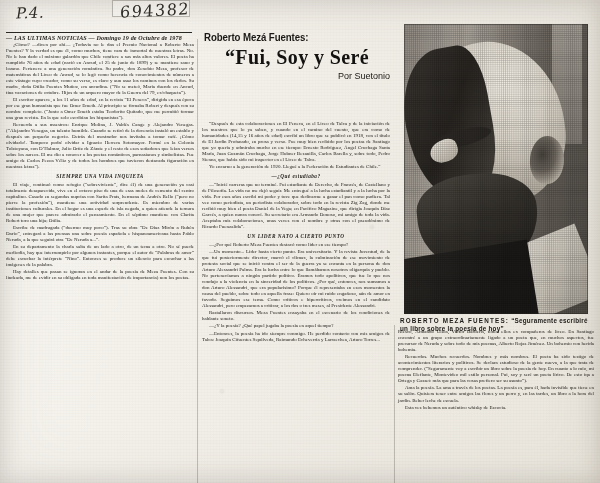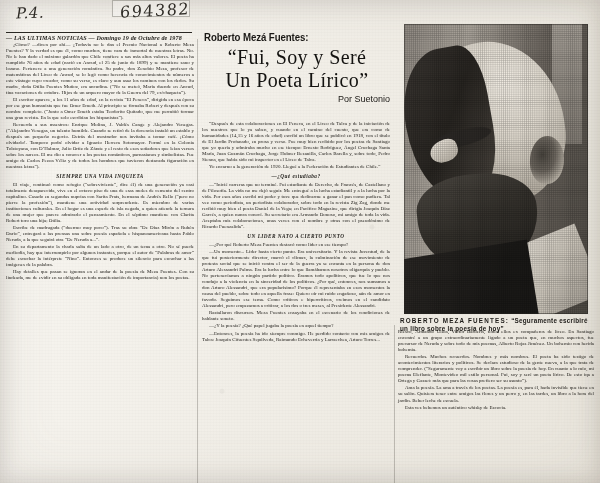--- a/index.html
+++ b/index.html
@@ -154,21 +154,21 @@
     font-size: 10.5px;
     color: #1b1916;
     text-align: left;
     letter-spacing: -0.1px;
     margin-left: 2px;
     transform: scaleX(.92);
     transform-origin: left center;
   }
   #headline {
     font-family: "Liberation Serif", serif;
-    font-weight: normal;
+    font-weight: bold;
     font-size: 20px;
     line-height: 23px;
     color: #131210;
     margin-top: 3px;
     letter-spacing: .4px;
   }
   #headline .l2 { display: block; }
   #byline {
     font-family: "Liberation Sans", sans-serif;
     font-weight: normal;
@@ -321,21 +321,20 @@
 
   <div id="masthead">— LAS ULTIMAS NOTICIAS — Domingo 19 de Octubre de 1978</div>
 
   <div class="vrule" style="left:195px; top:10px; height:448px;"></div>
   <div class="vrule" style="left:392px; top:296px; height:162px;"></div>
 
   <div id="headline-block">
     <div id="kicker">Roberto Mezá Fuentes:</div>
     <div id="headline">
       <span class="l1">“Fui, Soy y Seré</span>
-      <span class="l2">Un Poeta Lírico”</span>
     </div>
     <div id="byline">Por Suetonio</div>
   </div>
 
   <div id="photo-wrap">
     <div id="photo">
       <div class="wall"></div>
       <div class="wall-panel"></div>
       <div class="skull"></div>
       <div class="hair"></div>

